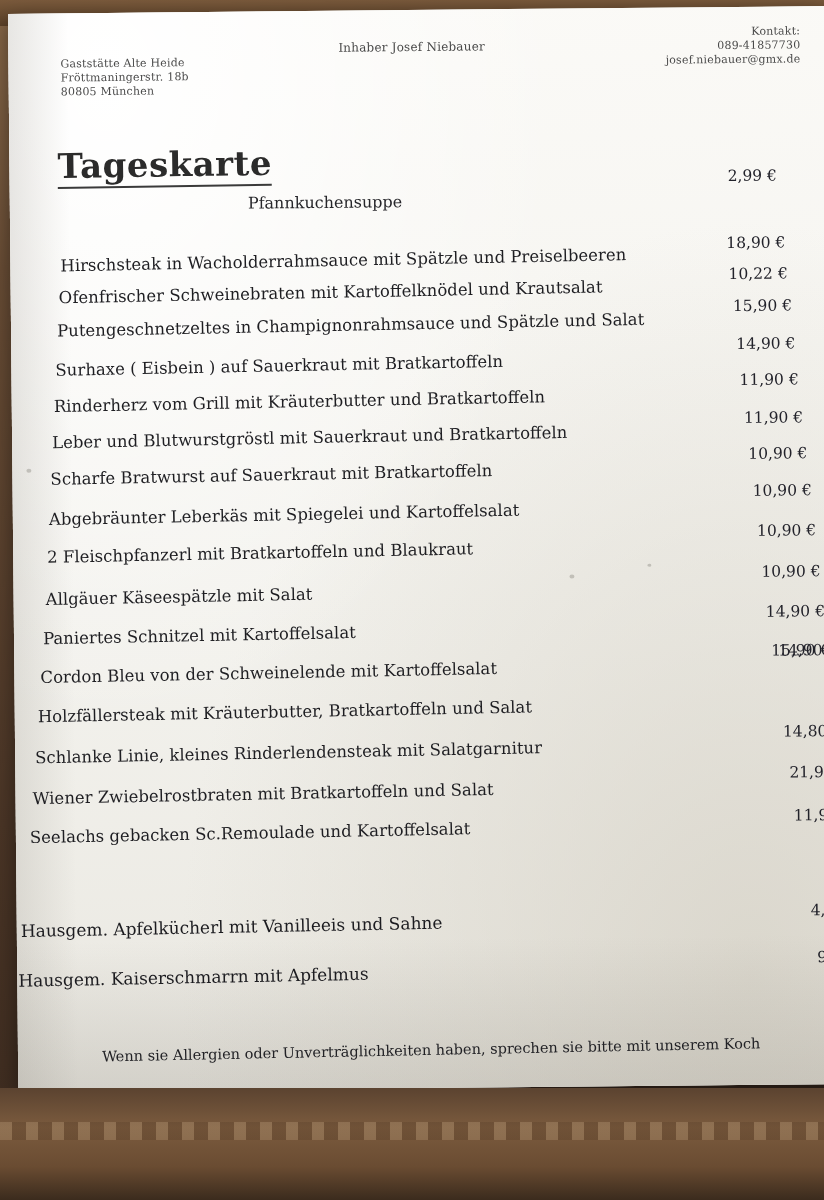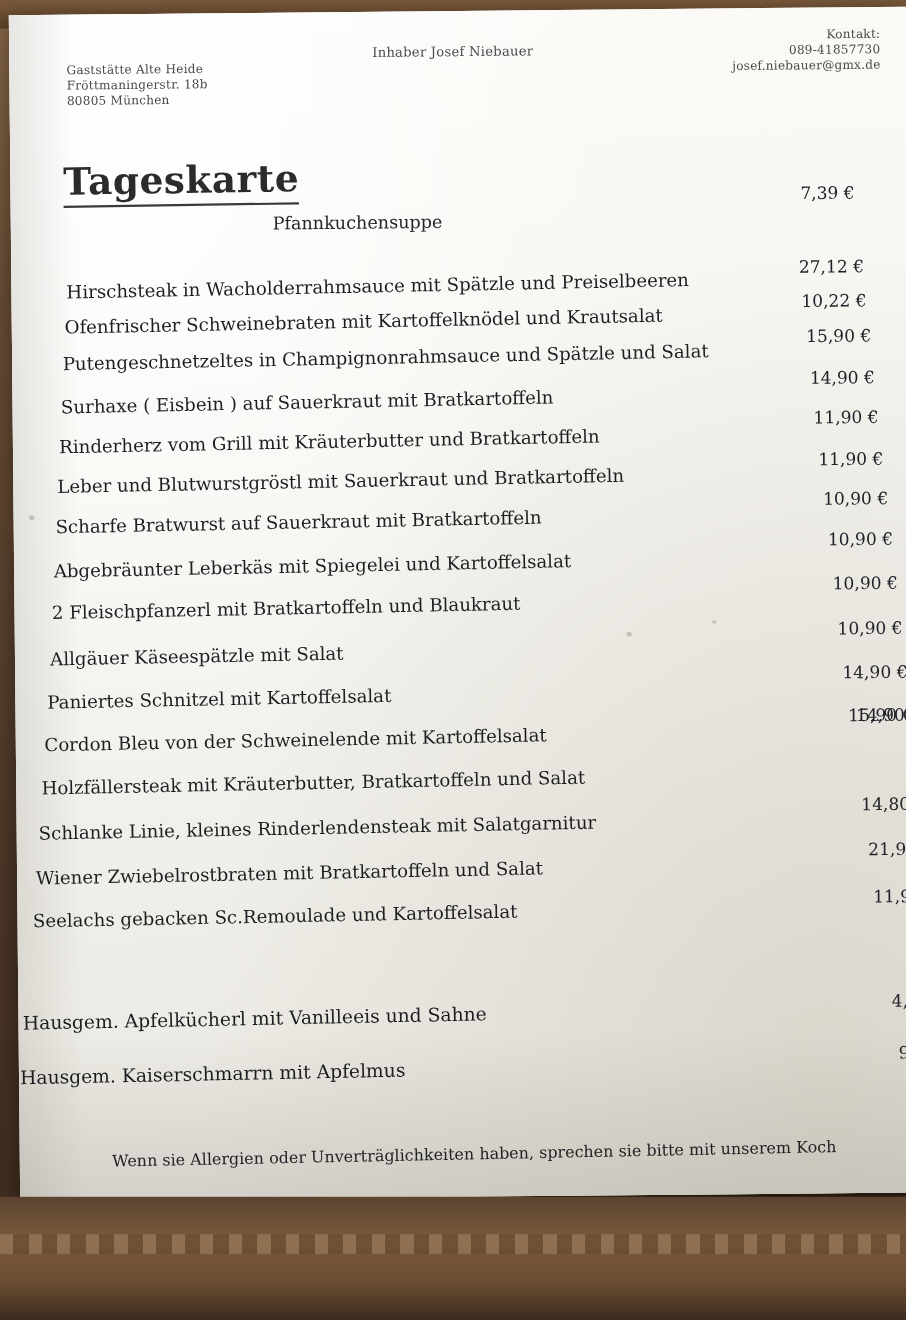--- a/index.html
+++ b/index.html
@@ -179,25 +179,25 @@
 Fröttmaningerstr. 18b
 80805 München</div>
     <div class="hdr" id="hdr-owner">Inhaber Josef Niebauer</div>
     <div class="hdr" id="hdr-contact" style="white-space: pre-line;">Kontakt:
 089-41857730
 josef.niebauer@gmx.de</div>
 
     <div id="title">Tageskarte</div>
 
     <div id="soup-name">Pfannkuchensuppe</div>
-    <div class="item-price" id="soup-price" style="left:718px; top:160px;">7,39 €</div>
+    <div class="item-price" id="soup-price" style="left:718px; top:160px;">2,99 €</div>
 
     <div id="items">
       <div class="item-name" style="left:50px;  top:240px; transform: rotate(-0.6deg);">Hirschsteak in Wacholderrahmsauce  mit Spätzle und Preiselbeeren</div>
-      <div class="item-price" style="left:716px; top:227px;">27,12 €</div>
+      <div class="item-price" style="left:716px; top:227px;">18,90 €</div>
 
       <div class="item-name" style="left:48px;  top:272px; transform: rotate(-0.6deg);">Ofenfrischer Schweinebraten mit Kartoffelknödel und Krautsalat</div>
       <div class="item-price" style="left:718px; top:258px;">10,22 €</div>
 
       <div class="item-name" style="left:46px;  top:305px; transform: rotate(-0.6deg);">Putengeschnetzeltes  in  Champignonrahmsauce und Spätzle und Salat</div>
       <div class="item-price" style="left:722px; top:290px;">15,90 €</div>
 
       <div class="item-name" style="left:44px;  top:345px; transform: rotate(-0.6deg);">Surhaxe ( Eisbein ) auf Sauerkraut mit Bratkartoffeln</div>
       <div class="item-price" style="left:725px; top:328px;">14,90 €</div>
 

